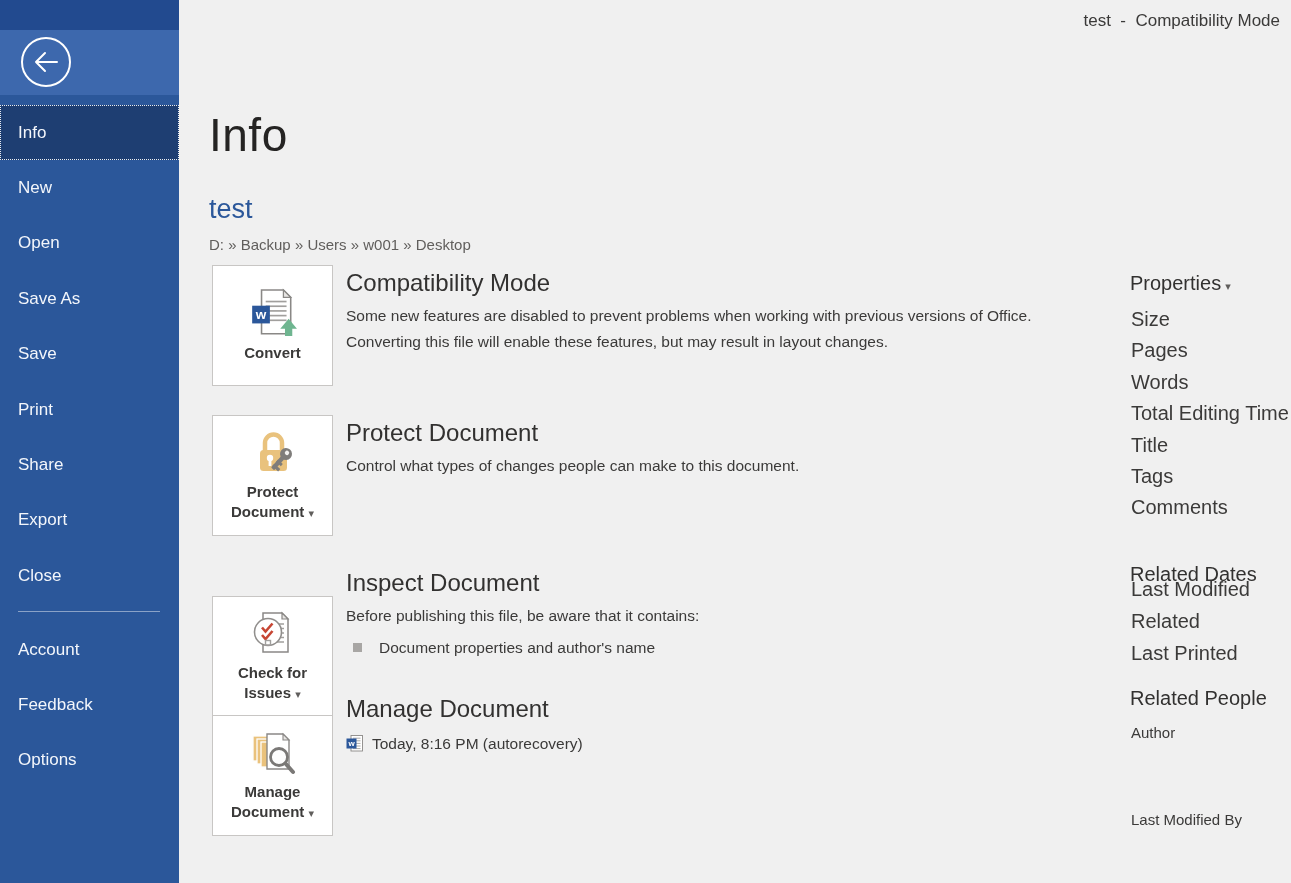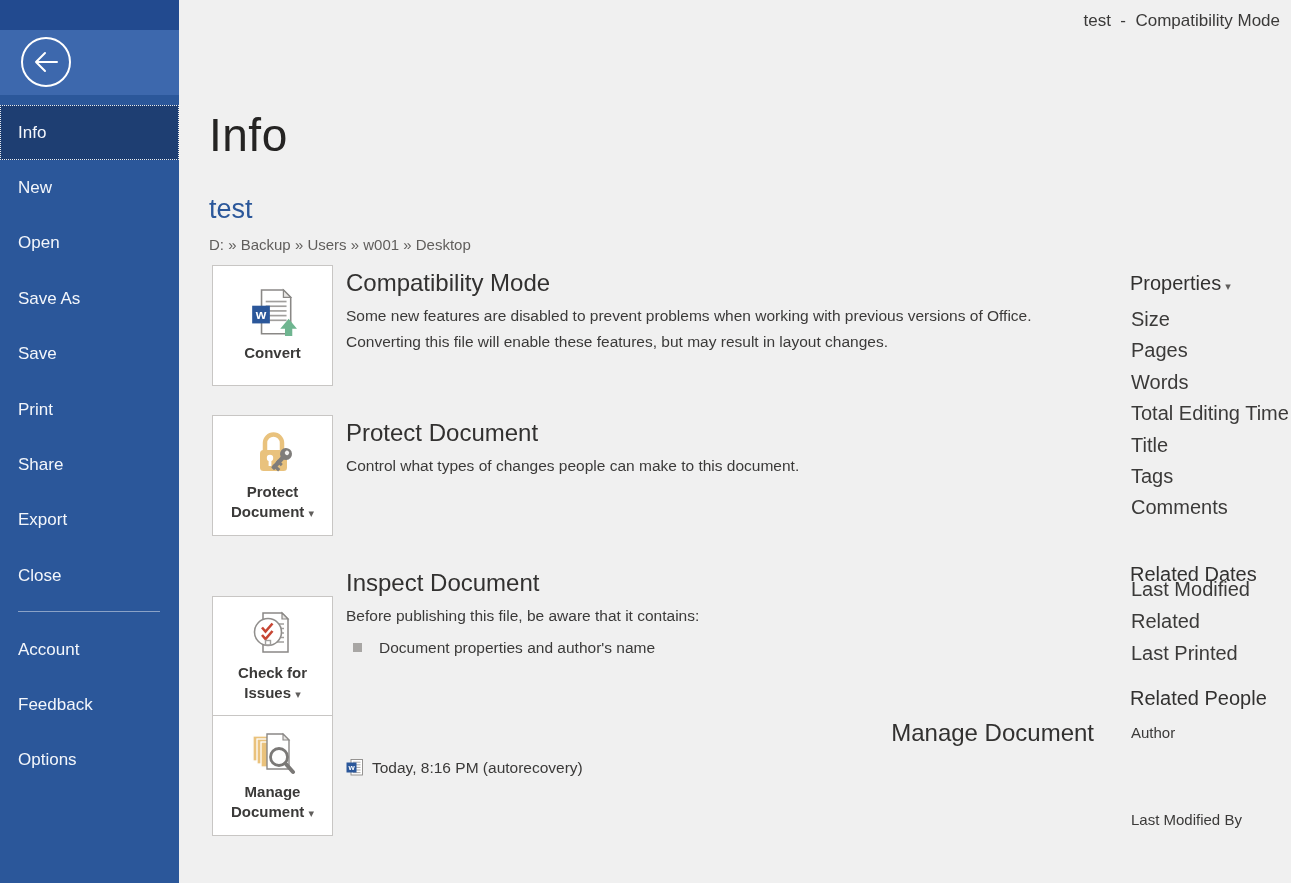--- a/index.html
+++ b/index.html
@@ -178,21 +178,21 @@
       <rect x="4" y="7" width="17" height="25" fill="#eac27c" stroke="#fdfdfd" stroke-width="1.3"></rect>
       <rect x="8" y="10" width="17" height="25" fill="#eac27c" stroke="#fdfdfd" stroke-width="1.3"></rect>
       <rect x="12" y="13" width="17" height="25" fill="#eac27c" stroke="#fdfdfd" stroke-width="1.3"></rect>
       <path d="M18 5 h16 l6 6 v29 H18 z" fill="#ffffff" stroke="#8a8886" stroke-width="1.4"></path>
       <path d="M34 5 v6 h6 z" fill="#e8e6e4" stroke="#8a8886" stroke-width="1.1"></path>
       <circle cx="30" cy="28" r="8.5" fill="#fdfdfd" stroke="#7a7876" stroke-width="2.8"></circle>
       <line x1="36.5" y1="34.5" x2="44" y2="43" stroke="#7a7876" stroke-width="4" stroke-linecap="round"></line>
     </svg>
     <span class="btn-label"><span>Manage</span><br><span>Document</span> <span class="caret">▾</span></span>
   </button>
-  <div class="sec-text" style="top:719px;text-align:right;">
+  <div class="sec-text" style="top:695px;">
     <h2>Manage Document</h2>
     <div class="recovery-row">
       <svg width="17" height="17" viewBox="0 0 17 17">
         <rect x="5" y="0.5" width="11.5" height="15.5" fill="#ffffff" stroke="#8a8886" stroke-width="0.9"></rect>
         <g stroke="#a19f9d" stroke-width="0.9">
           <line x1="7" y1="3.2" x2="14.5" y2="3.2"></line>
             <line x1="7" y1="5.8" x2="14.5" y2="5.8"></line>
           <line x1="7" y1="8.4" x2="14.5" y2="8.4"></line>
             <line x1="7" y1="11" x2="14.5" y2="11"></line>
           <line x1="7" y1="13.6" x2="14.5" y2="13.6"></line>

